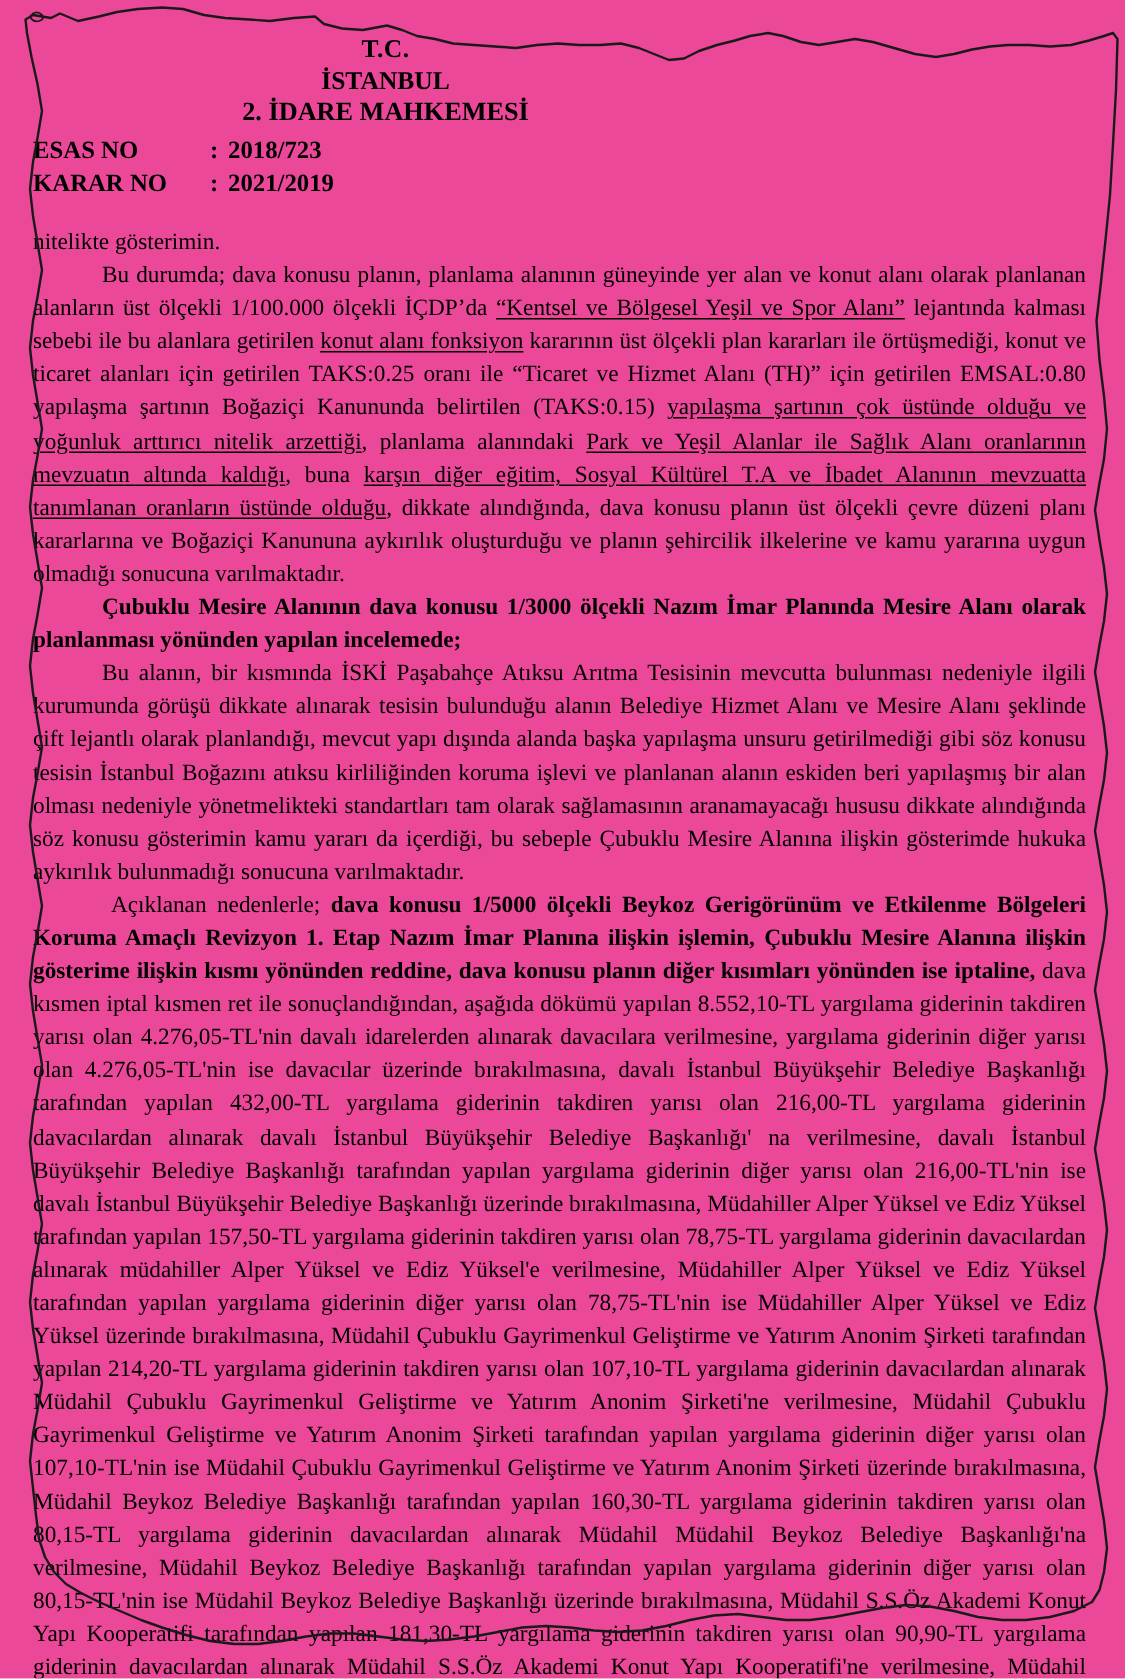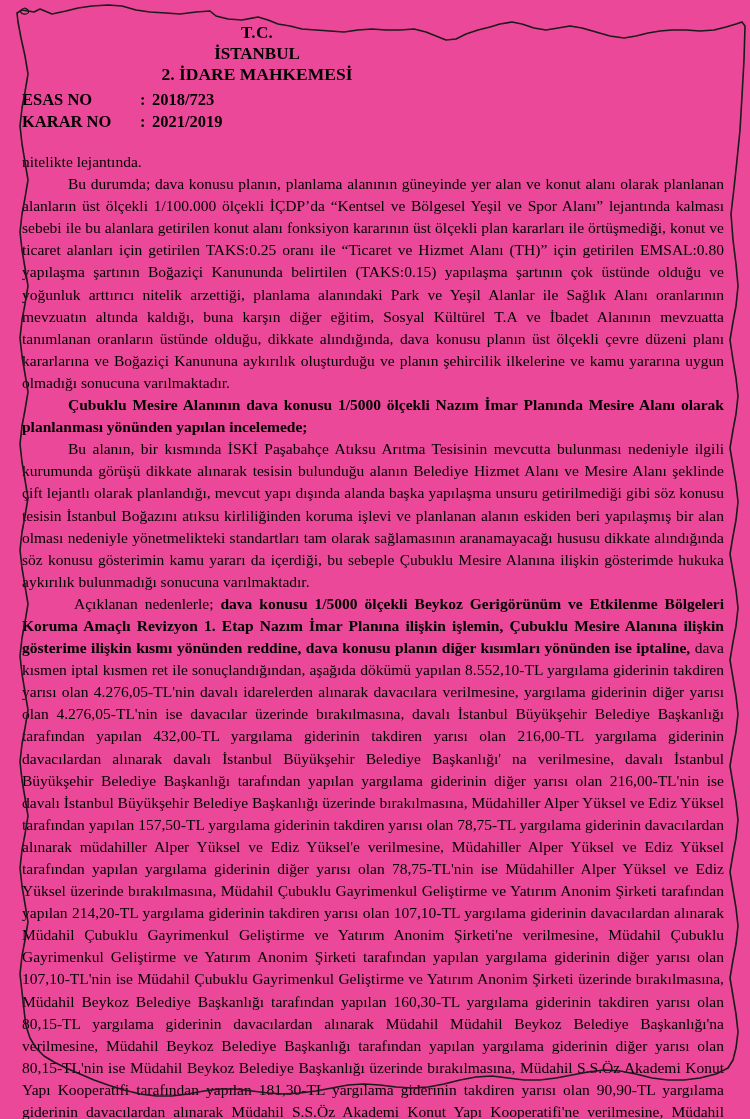--- a/index.html
+++ b/index.html
@@ -74,21 +74,21 @@
   .body-text p {
     margin: 0;
     text-align: justify;
     text-indent: 0;
   }
   .body-text p.indent { text-indent: 46px; }
   .body-text p.indent-wide { text-indent: 52px; }
   .b { font-weight: bold; }
 
   
-  .runline { text-underline-offset: 1.5px; }
+  .runline { text-decoration: underline; text-underline-offset: 1.5px; }
 </style>
 </head>
 <body>
 
 <div id="page">
 
   <svg id="page-border" viewBox="0 0 750 1119" preserveAspectRatio="none" aria-hidden="true">
     <path d="M 17,13
              L 22,10 L 34,12 L 40,9 L 52,14 L 66,11 L 78,8 L 92,6 L 108,5
              L 122,6 L 136,10 L 150,12 L 166,13 L 180,14 L 196,12 L 210,11
@@ -146,25 +146,25 @@
       </div>
       <div class="case-row">
         <span class="lbl">KARAR NO</span>
         <span class="sep">:</span>
         <span class="val">2021/2019</span>
       </div>
     </div>
 
     <div class="body-text">
 
-      <p>nitelikte lejantında.</p>
+      <p>nitelikte gösterimin.</p>
 
       <p class="indent"><span>Bu durumda; dava konusu planın, planlama alanının güneyinde yer alan ve konut alanı olarak planlanan alanların üst ölçekli 1/100.000 ölçekli İÇDP’da </span><span class="runline">“Kentsel ve Bölgesel Yeşil ve Spor Alanı”</span><span> lejantında kalması sebebi ile bu alanlara getirilen </span><span class="runline">konut alanı fonksiyon</span><span> kararının üst ölçekli plan kararları ile örtüşmediği, konut ve ticaret alanları için getirilen TAKS:0.25 oranı ile “Ticaret ve Hizmet Alanı (TH)” için getirilen EMSAL:0.80 yapılaşma şartının Boğaziçi Kanununda belirtilen (TAKS:0.15) </span><span class="runline">yapılaşma şartının çok üstünde olduğu ve yoğunluk arttırıcı nitelik arzettiği</span><span>, planlama alanındaki </span><span class="runline">Park ve Yeşil Alanlar ile Sağlık Alanı oranlarının mevzuatın altında kaldığı</span><span>, buna </span><span class="runline">karşın diğer eğitim, Sosyal Kültürel T.A ve İbadet Alanının mevzuatta tanımlanan oranların  üstünde olduğu</span><span>, dikkate alındığında, dava konusu planın üst ölçekli çevre düzeni planı kararlarına ve Boğaziçi Kanununa aykırılık oluşturduğu ve planın şehircilik ilkelerine ve kamu yararına uygun olmadığı sonucuna varılmaktadır.</span></p>
 
-      <p class="indent b">Çubuklu Mesire Alanının dava konusu 1/5000 ölçekli Nazım İmar Planında Mesire Alanı olarak planlanması yönünden yapılan incelemede;</p>
+      <p class="indent b">Çubuklu Mesire Alanının dava konusu 1/3000 ölçekli Nazım İmar Planında Mesire Alanı olarak planlanması yönünden yapılan incelemede;</p>
 
       <p class="indent">Bu alanın, bir kısmında İSKİ Paşabahçe Atıksu Arıtma Tesisinin mevcutta bulunması nedeniyle ilgili kurumunda görüşü dikkate alınarak tesisin bulunduğu alanın Belediye Hizmet Alanı ve Mesire Alanı şeklinde çift lejantlı olarak planlandığı, mevcut yapı dışında alanda başka yapılaşma unsuru getirilmediği gibi söz konusu tesisin İstanbul Boğazını atıksu kirliliğinden koruma işlevi ve planlanan alanın eskiden beri yapılaşmış bir alan olması nedeniyle yönetmelikteki standartları tam olarak sağlamasının aranamayacağı hususu dikkate alındığında  söz konusu gösterimin kamu yararı da içerdiği, bu sebeple Çubuklu Mesire Alanına ilişkin gösterimde hukuka aykırılık bulunmadığı sonucuna varılmaktadır.</p>
 
       <p class="indent-wide"><span>Açıklanan nedenlerle; </span><span class="b">dava konusu  1/5000 ölçekli Beykoz Gerigörünüm ve Etkilenme Bölgeleri Koruma Amaçlı Revizyon 1. Etap Nazım İmar Planına ilişkin işlemin, Çubuklu Mesire Alanına ilişkin gösterime ilişkin kısmı yönünden reddine, dava konusu planın diğer kısımları yönünden ise iptaline,</span><span> dava kısmen iptal kısmen ret ile sonuçlandığından, aşağıda dökümü yapılan 8.552,10-TL yargılama giderinin takdiren yarısı olan 4.276,05-TL'nin davalı idarelerden alınarak davacılara verilmesine, yargılama giderinin diğer yarısı olan 4.276,05-TL'nin ise davacılar üzerinde bırakılmasına, davalı İstanbul Büyükşehir Belediye Başkanlığı tarafından yapılan 432,00-TL yargılama giderinin takdiren yarısı olan 216,00-TL yargılama giderinin davacılardan alınarak davalı İstanbul Büyükşehir Belediye Başkanlığı' na verilmesine, davalı İstanbul Büyükşehir Belediye Başkanlığı tarafından yapılan yargılama giderinin diğer yarısı olan 216,00-TL'nin ise davalı İstanbul Büyükşehir Belediye Başkanlığı üzerinde bırakılmasına, Müdahiller Alper Yüksel ve Ediz Yüksel tarafından yapılan 157,50-TL yargılama giderinin takdiren yarısı olan 78,75-TL yargılama giderinin davacılardan alınarak müdahiller Alper Yüksel ve Ediz Yüksel'e verilmesine, Müdahiller Alper Yüksel ve Ediz Yüksel tarafından yapılan yargılama giderinin diğer yarısı olan 78,75-TL'nin ise Müdahiller Alper Yüksel ve Ediz Yüksel üzerinde bırakılmasına, Müdahil Çubuklu Gayrimenkul Geliştirme ve Yatırım Anonim Şirketi tarafından yapılan 214,20-TL yargılama giderinin takdiren yarısı olan 107,10-TL yargılama giderinin davacılardan alınarak Müdahil Çubuklu Gayrimenkul Geliştirme ve Yatırım Anonim Şirketi'ne verilmesine, Müdahil Çubuklu Gayrimenkul Geliştirme ve Yatırım Anonim Şirketi tarafından yapılan yargılama giderinin diğer yarısı olan 107,10-TL'nin ise Müdahil Çubuklu Gayrimenkul Geliştirme ve Yatırım Anonim Şirketi üzerinde bırakılmasına, Müdahil Beykoz Belediye Başkanlığı tarafından yapılan 160,30-TL yargılama giderinin takdiren yarısı olan 80,15-TL yargılama giderinin davacılardan alınarak Müdahil Müdahil Beykoz Belediye Başkanlığı'na verilmesine, Müdahil Beykoz Belediye Başkanlığı tarafından yapılan yargılama giderinin diğer yarısı olan 80,15-TL'nin ise Müdahil Beykoz Belediye Başkanlığı üzerinde bırakılmasına, Müdahil S.S.Öz Akademi Konut Yapı Kooperatifi tarafından yapılan 181,30-TL yargılama giderinin takdiren yarısı olan 90,90-TL yargılama giderinin davacılardan alınarak Müdahil S.S.Öz Akademi Konut Yapı Kooperatifi'ne verilmesine, Müdahil S.S.Öz Akademi Konut Yapı Kooperatifi  tarafından yapılan yargılama giderinin diğer yarısı olan 90,90-TL'nin ise Müdahil S.S.Öz</span></p>
 
     </div>
   </div>
 </div>
 
 </body></html>

